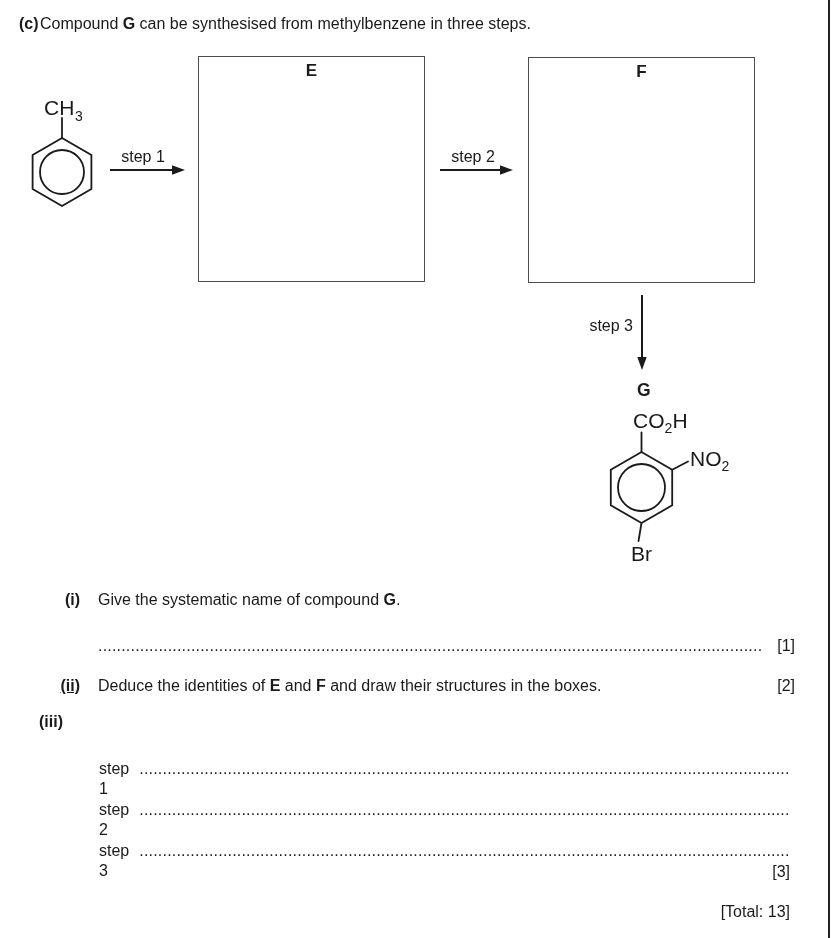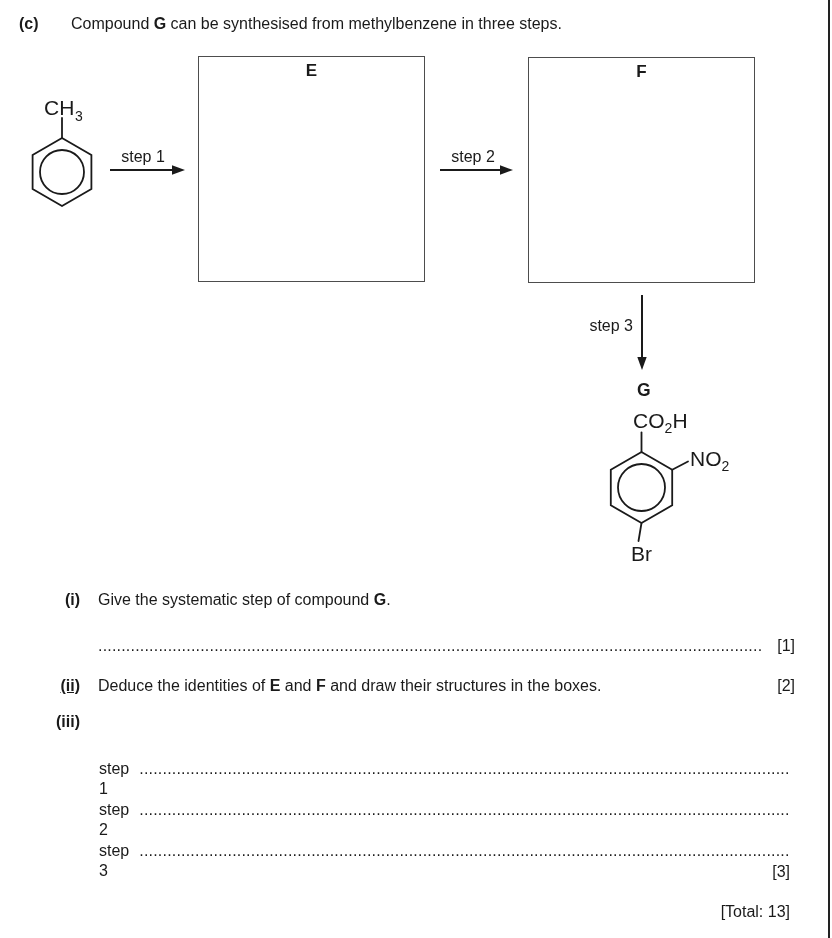--- a/index.html
+++ b/index.html
@@ -25,21 +25,21 @@
   .edge{position:absolute;background:#222;}
 </style>
 </head>
 <body>
 
 <div class="page">
 
   <div class="edge" style="left:828px;top:0;width:2px;height:938px;"></div>
 
   <div class="row" style="left:19px;top:14px;font-weight:bold;">(c)</div>
-  <div class="row" style="left:40px;top:14px;margin-left:31px;"><span>Compound </span><span class="bold">G</span><span> can be synthesised from methylbenzene in three steps.</span></div>
+  <div class="row" style="left:40px;top:14px;"><span>Compound </span><span class="bold">G</span><span> can be synthesised from methylbenzene in three steps.</span></div>
 
   <div class="box" style="left:198px;top:56px;width:227px;height:226px;">
     <div class="box-label">E</div>
   </div>
   <div class="box" style="left:528px;top:57px;width:227px;height:226px;">
     <div class="box-label">F</div>
   </div>
 
   <div class="steplabel" style="left:108px;top:149px;width:70px;text-align:center;">step 1</div>
   <div class="steplabel" style="left:438px;top:149px;width:70px;text-align:center;">step 2</div>
@@ -77,32 +77,32 @@
     <polygon class="stroke" points="41.5,72 72.2,89.7 72.2,125.3 41.5,143 10.8,125.3 10.8,89.7"></polygon>
     <circle class="stroke" cx="41.5" cy="107.5" r="23.5"></circle>
     <line class="stroke" x1="72.2" y1="89.7" x2="88" y2="81.5"></line>
     <text class="moltext" x="90" y="86" font-size="21">NO</text>
     <text class="moltext" x="121.5" y="91" font-size="14">2</text>
     <line class="stroke" x1="41.5" y1="143" x2="38.5" y2="161"></line>
     <text class="moltext" x="31" y="181" font-size="21">Br</text>
   </svg>
 
   <div class="qlabel" style="left:20px;top:590px;">(i)</div>
-  <div class="row" style="left:98px;top:590px;"><span>Give the systematic step of compound </span><span class="bold">G</span><span>.</span></div>
+  <div class="row" style="left:98px;top:590px;"><span>Give the systematic name of compound </span><span class="bold">G</span><span>.</span></div>
 
   <div class="leader" style="left:98px;right:37px;top:636px;">
     <span class="dots" style="margin-right:15px;">.......................................................................................................................................................................................</span>
     <span>[1]</span>
   </div>
 
   <div class="qlabel" style="left:20px;top:676px;text-decoration:underline;">(ii)</div>
   <div class="row" style="left:98px;top:676px;"><span>Deduce the identities of </span><span class="bold">E</span><span> and </span><span class="bold">F</span><span> and draw their structures in the boxes.</span></div>
   <div class="mark" style="right:37px;top:676px;">[2]</div>
 
-  <div class="qlabel" style="left:20px;top:712px;">(iii)</div>
+  <div class="qlabel" style="left:3px;top:712px;">(iii)</div>
 
   <div class="leader" style="left:99px;width:689px;top:759px;">
     <span style="margin-right:7px;">step 1</span>
     <span class="dots">.......................................................................................................................................................................................</span>
   </div>
   <div class="leader" style="left:99px;width:689px;top:800px;">
     <span style="margin-right:7px;">step 2</span>
     <span class="dots">.......................................................................................................................................................................................</span>
   </div>
   <div class="leader" style="left:99px;width:689px;top:841px;">

